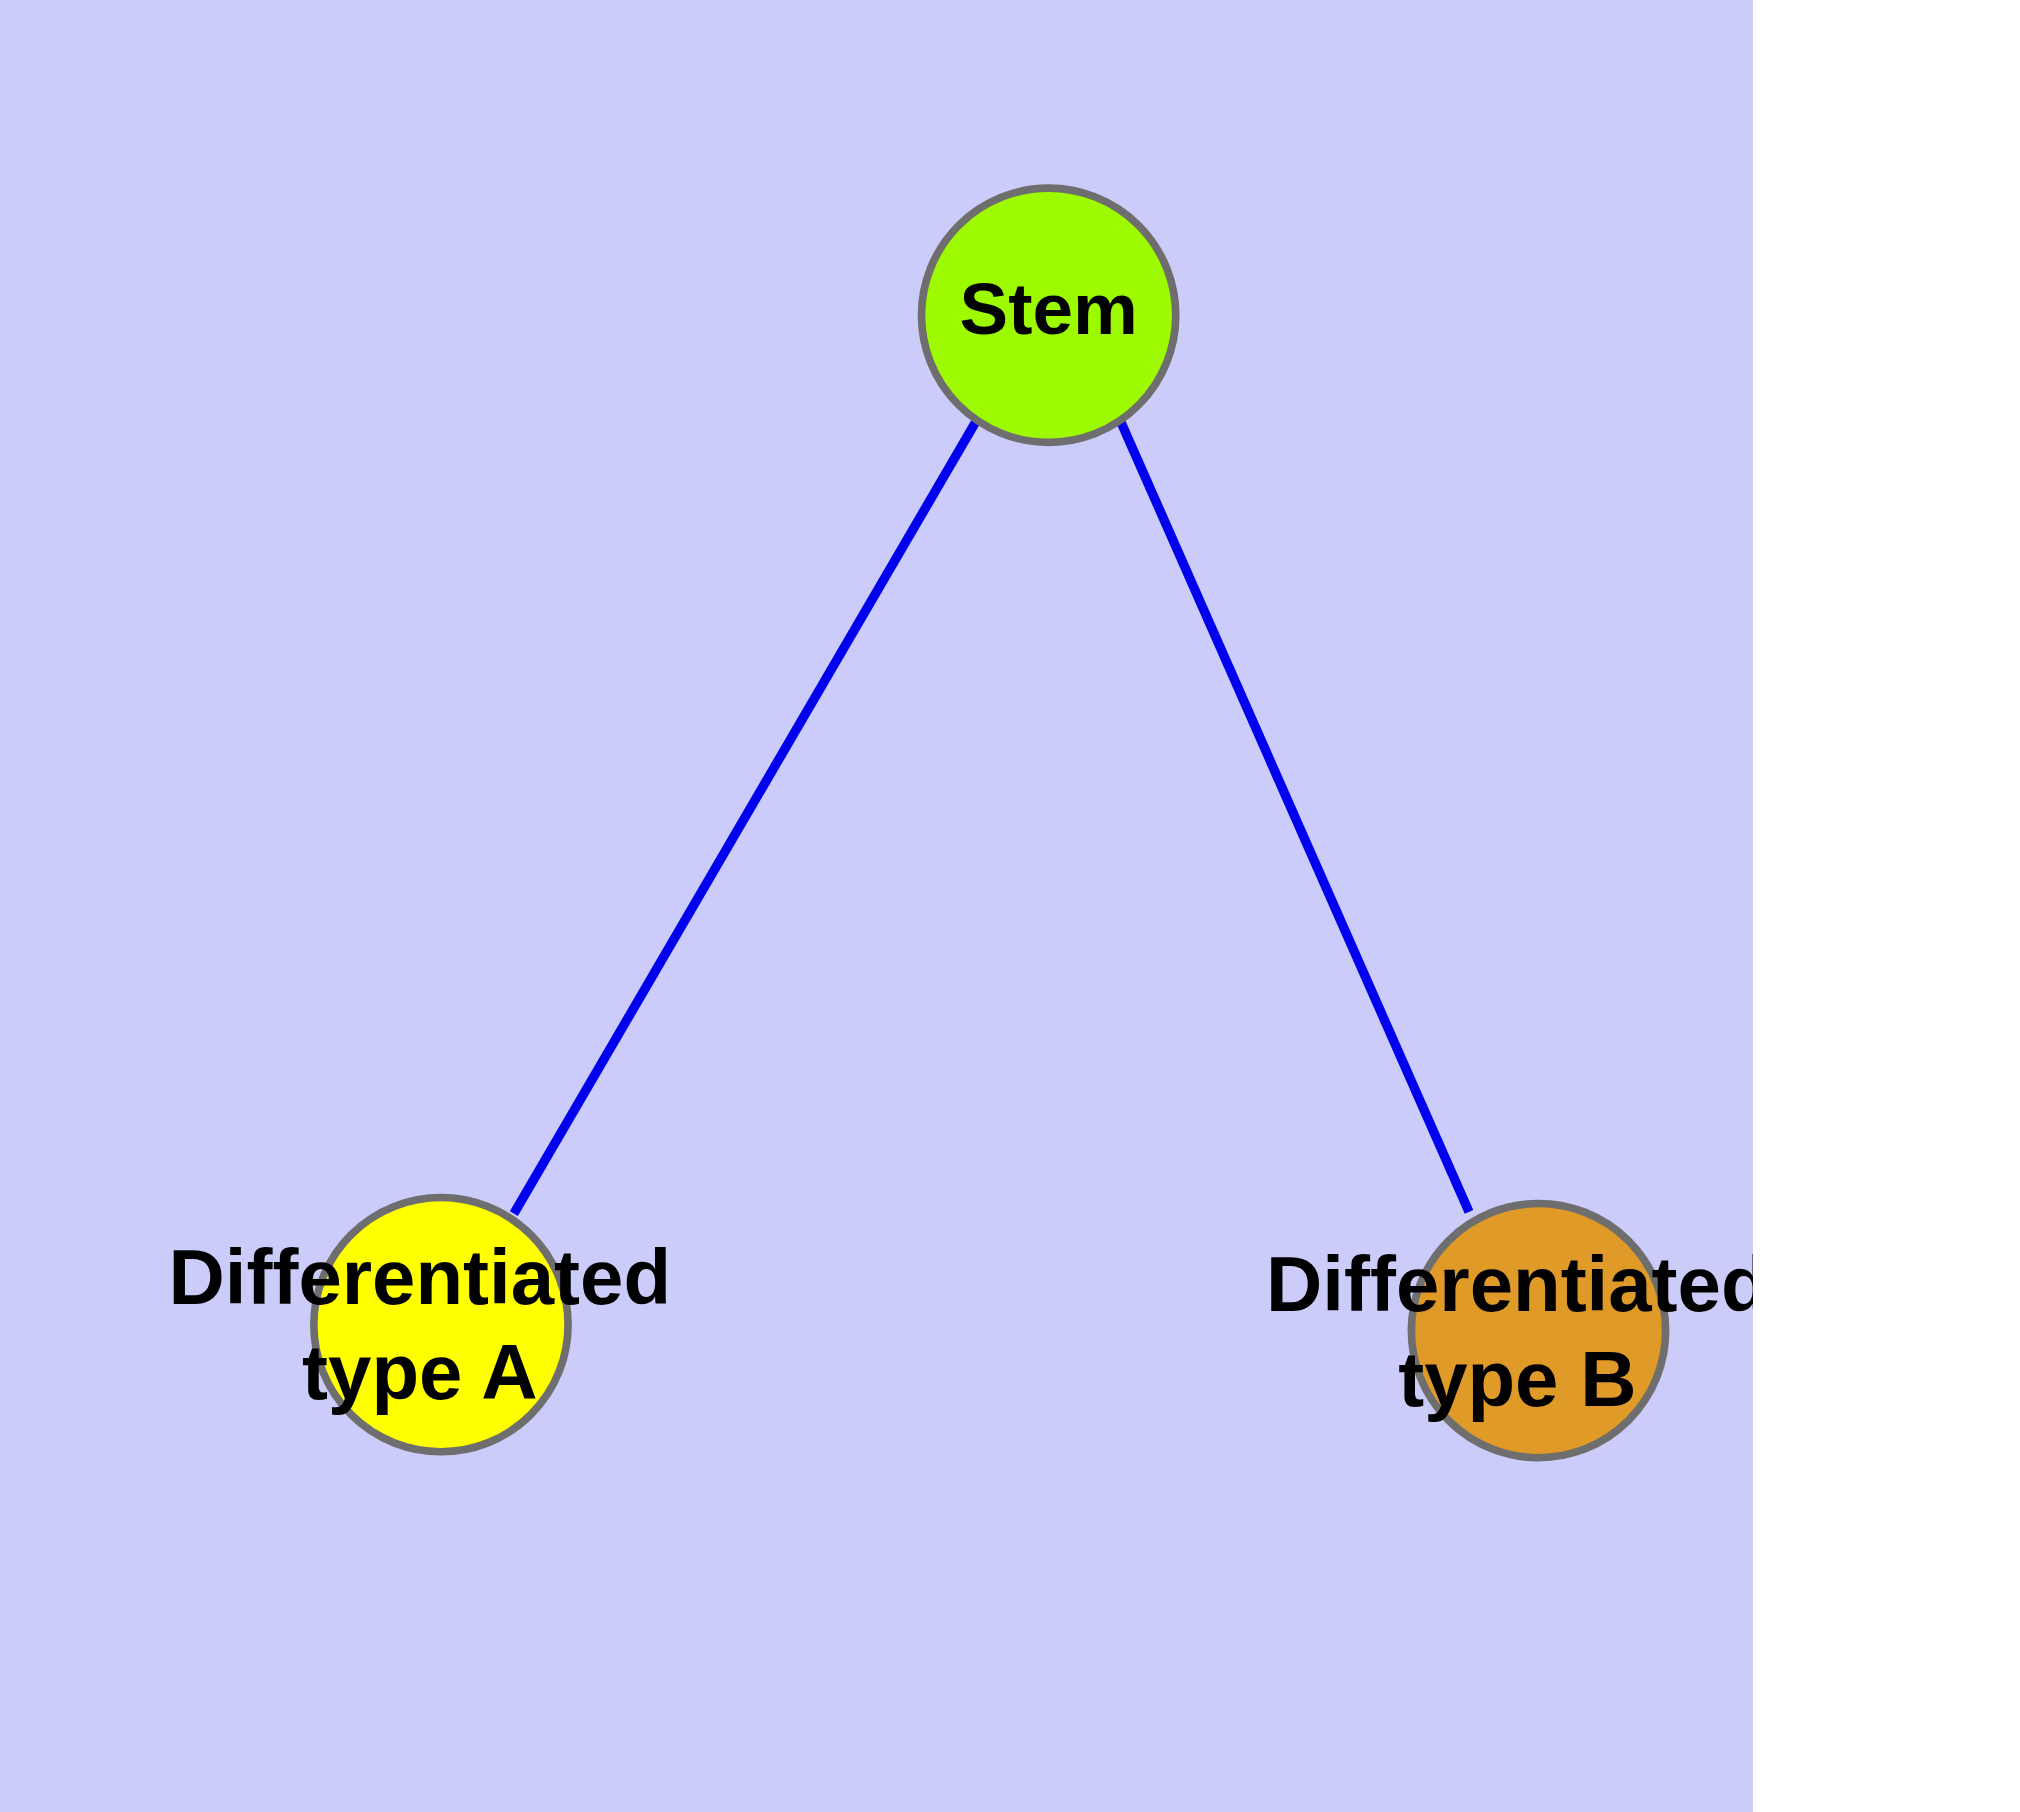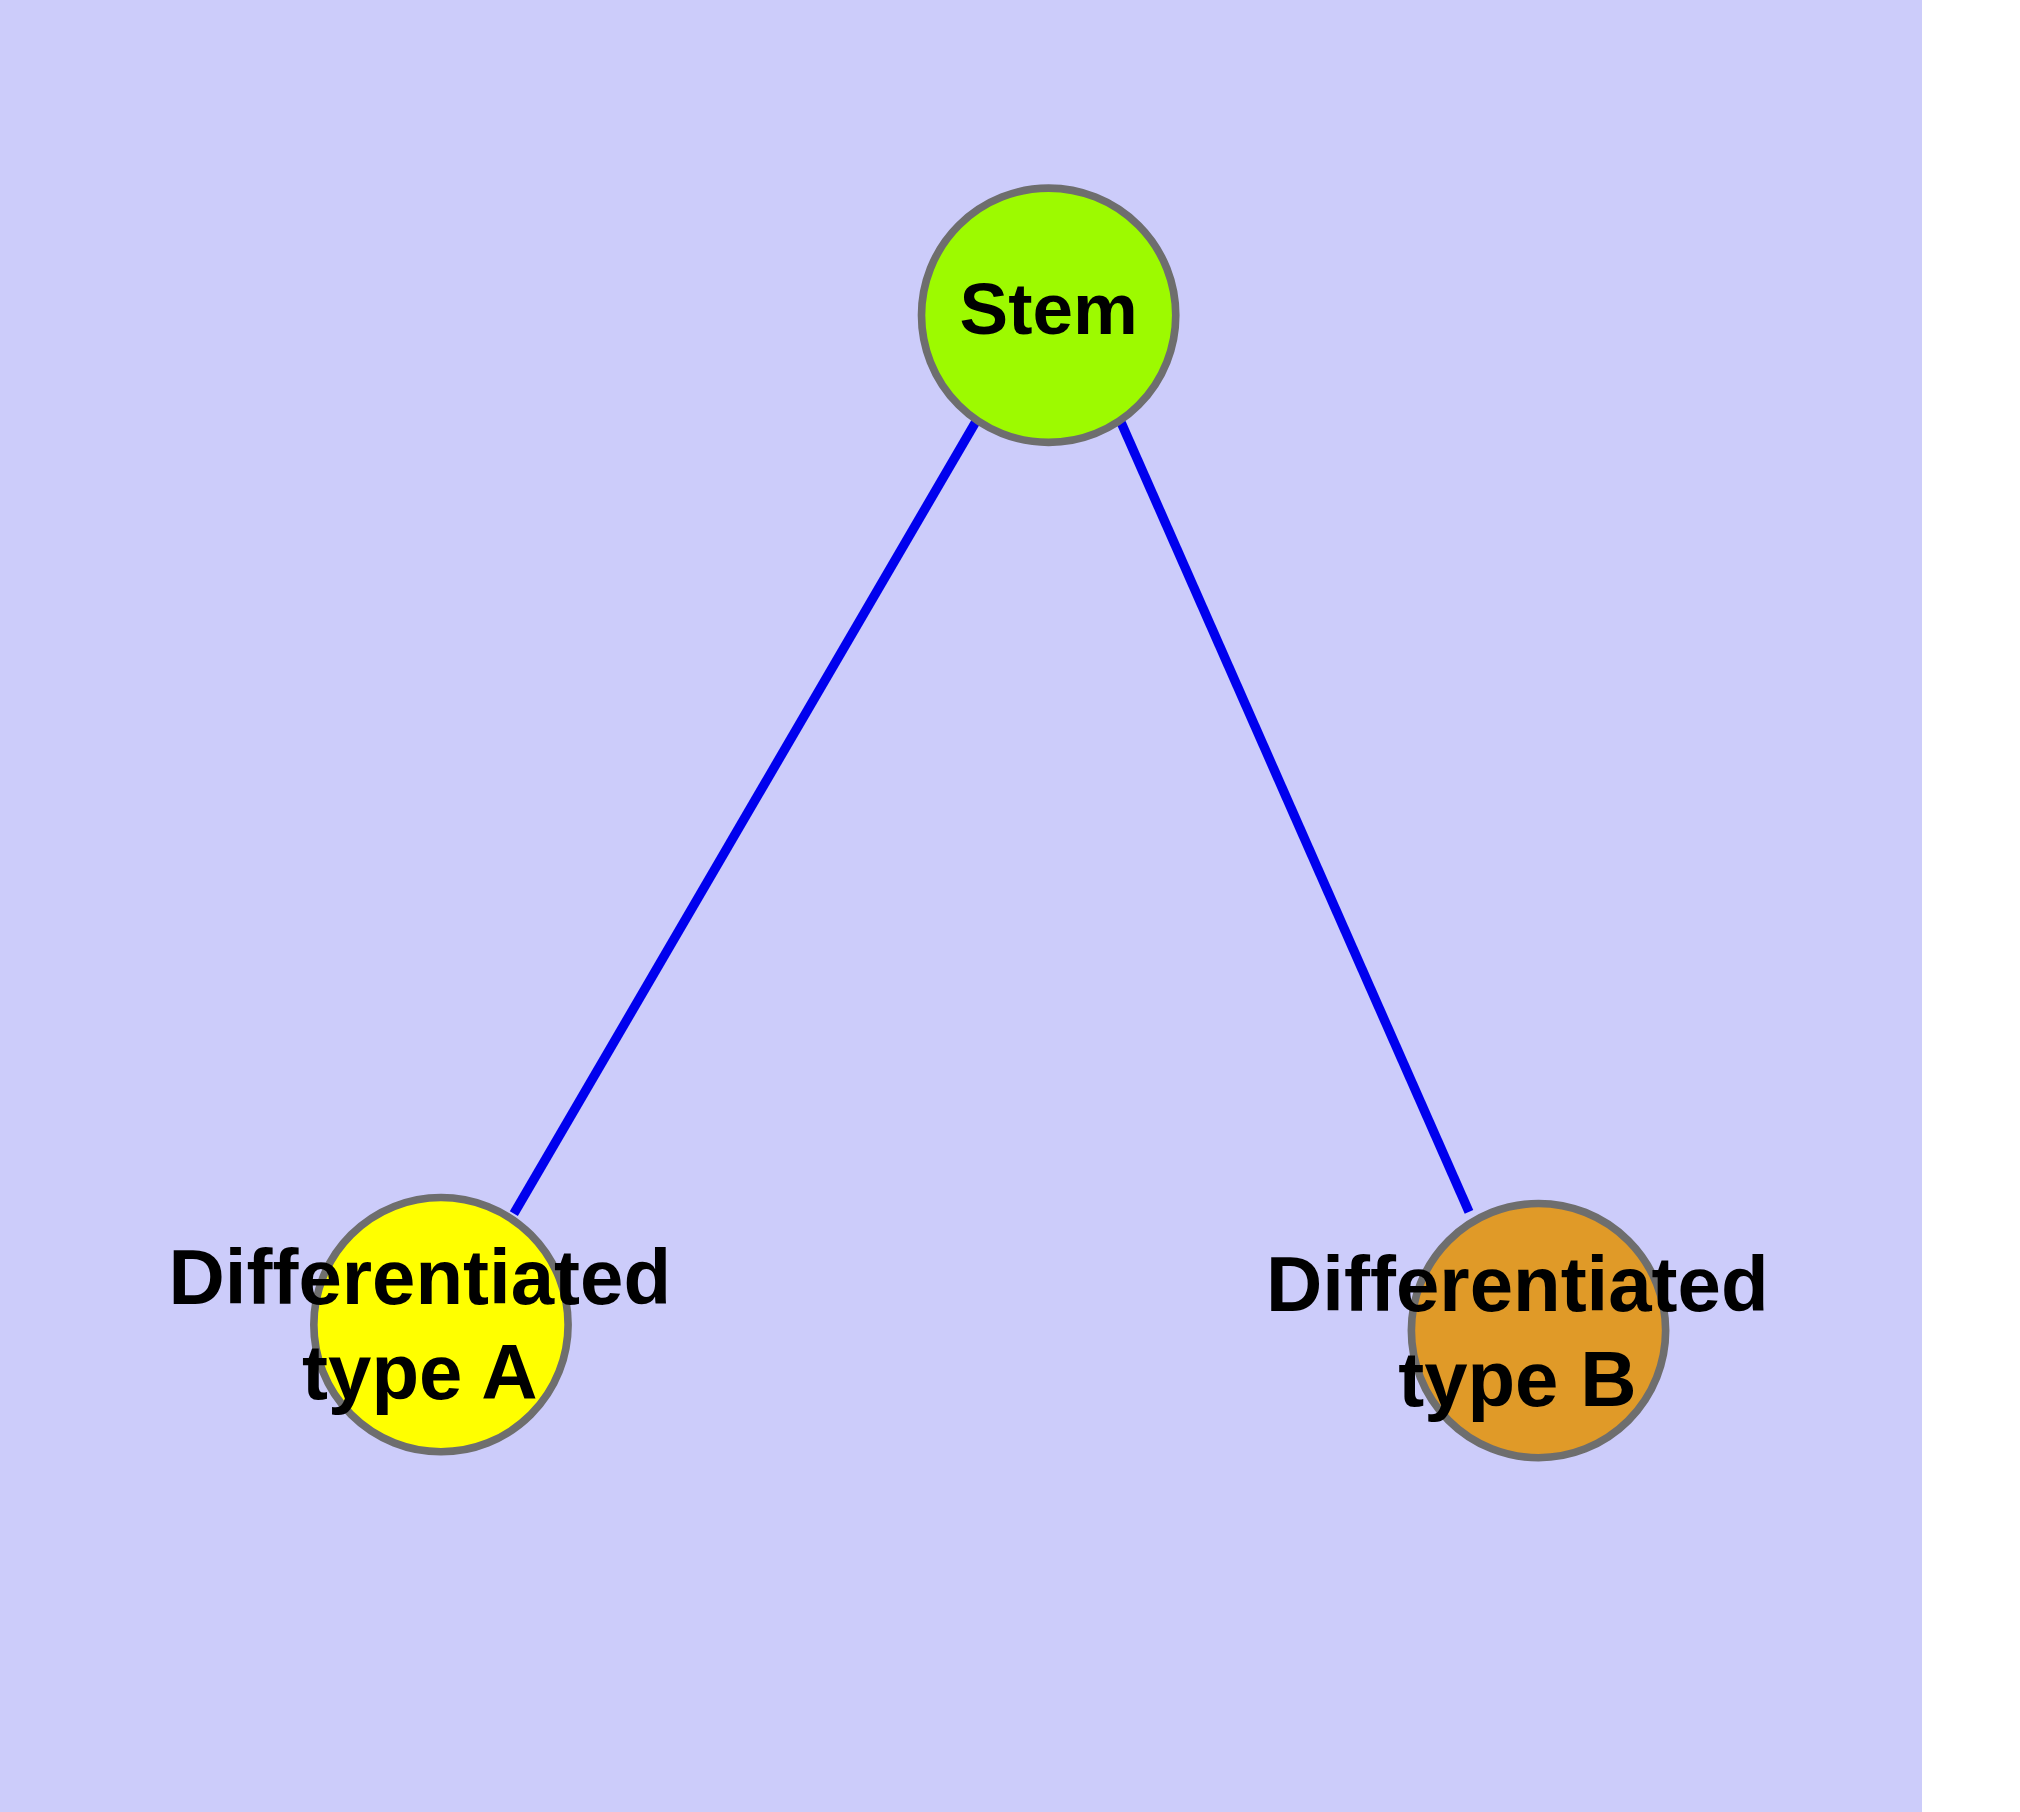--- a/index.html
+++ b/index.html
@@ -2,21 +2,21 @@
 <html style="font-size:13.6px"><head>
 <meta charset="utf-8">
 <style>
   html, body {
     margin: 0;
     padding: 0;
     background: #ffffff;
   }
   #canvas-wrap {
     position: relative;
-    width: 1922px;
+    width: 1753px;
     height: 1812px;
     background: #ffffff;
     overflow: hidden;
   }
   svg#graph {
     display: block;
     width: 2021px;
     height: 1812px;
   }
   .node-label {

